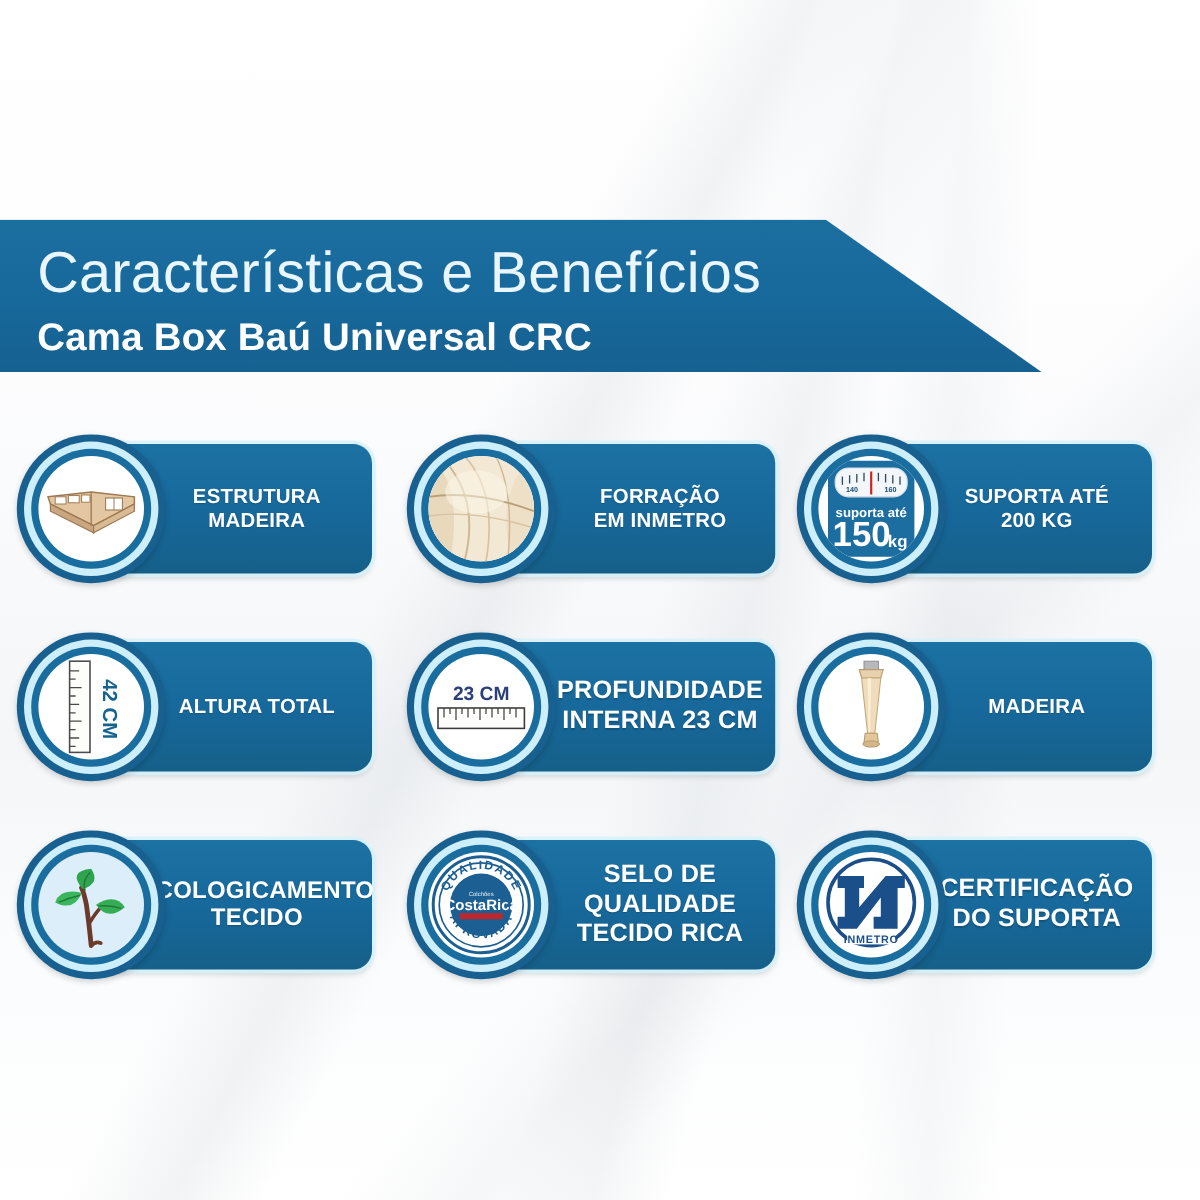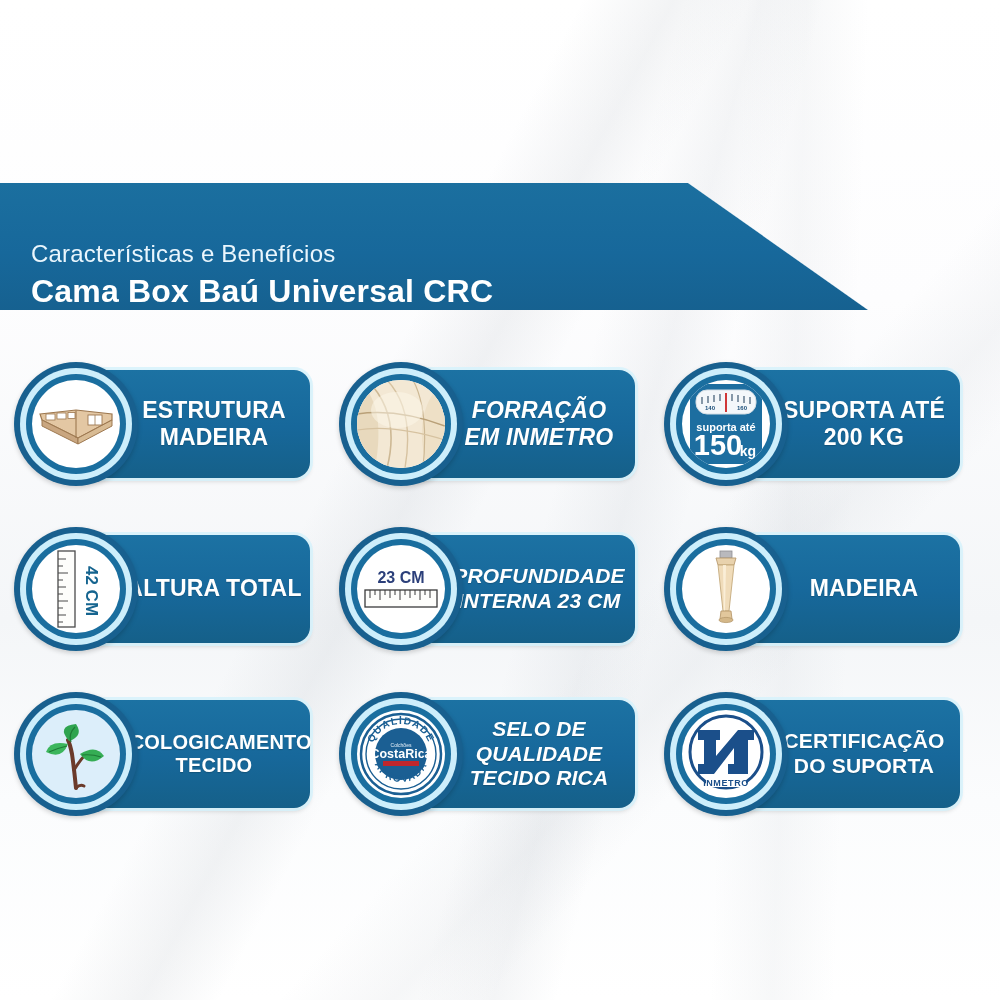--- a/index.html
+++ b/index.html
@@ -47,27 +47,26 @@
     clip-path: polygon(688px 0, 700px 0, 880px 100%, 868px 100%);
     background: rgba(205,235,248,0.75);
   }
 
   .banner-text-wrap {
     position: absolute;
     left: 31px;
     top: 16px;
   }
   #banner-line1 {
-    font-size: 24px;
+    font-size: 48px;
     font-weight: 400;
     color: #eaf6fd;
     letter-spacing: 0.2px;
     line-height: 1.22;
     white-space: nowrap;
-    margin-top: 40px;
   }
   #banner-line2 {
     font-size: 32px;
     font-weight: bold;
     color: #ffffff;
     letter-spacing: 0.2px;
     line-height: 1.22;
     margin-top: 4px;
     white-space: nowrap;
   }
@@ -92,27 +91,27 @@
     background: linear-gradient(180deg, #1c72a3 0%, #17689b 52%, #156089 100%);
     border-radius: 16px;
     box-shadow: 0 0 0 3px rgba(214,242,252,0.85), 0 3px 5px rgba(0,0,0,0.16);
     display: flex;
     align-items: center;
     justify-content: center;
     padding-left: 58px;
     padding-right: 8px;
   }
   .col-0 .feature-card { left: 68px; }
-  .col-1 .feature-card { left: 393px; font-style: italic; }
+  .col-1 .feature-card { left: 404px; }
   .col-2 .feature-card { left: 718px; }
 
   .card-label {
     color: #ffffff;
     font-weight: bold;
-    font-size: 23px;
+    font-size: 17px;
     line-height: 1.18;
     text-align: center;
     letter-spacing: 0.2px;
     text-shadow: 0 1px 1px rgba(0,0,0,0.18);
   }
   .card-label.small  { font-size: 21px; }
   .card-label.tiny   { font-size: 20px; line-height: 1.14; }
 
   
   .badge {

